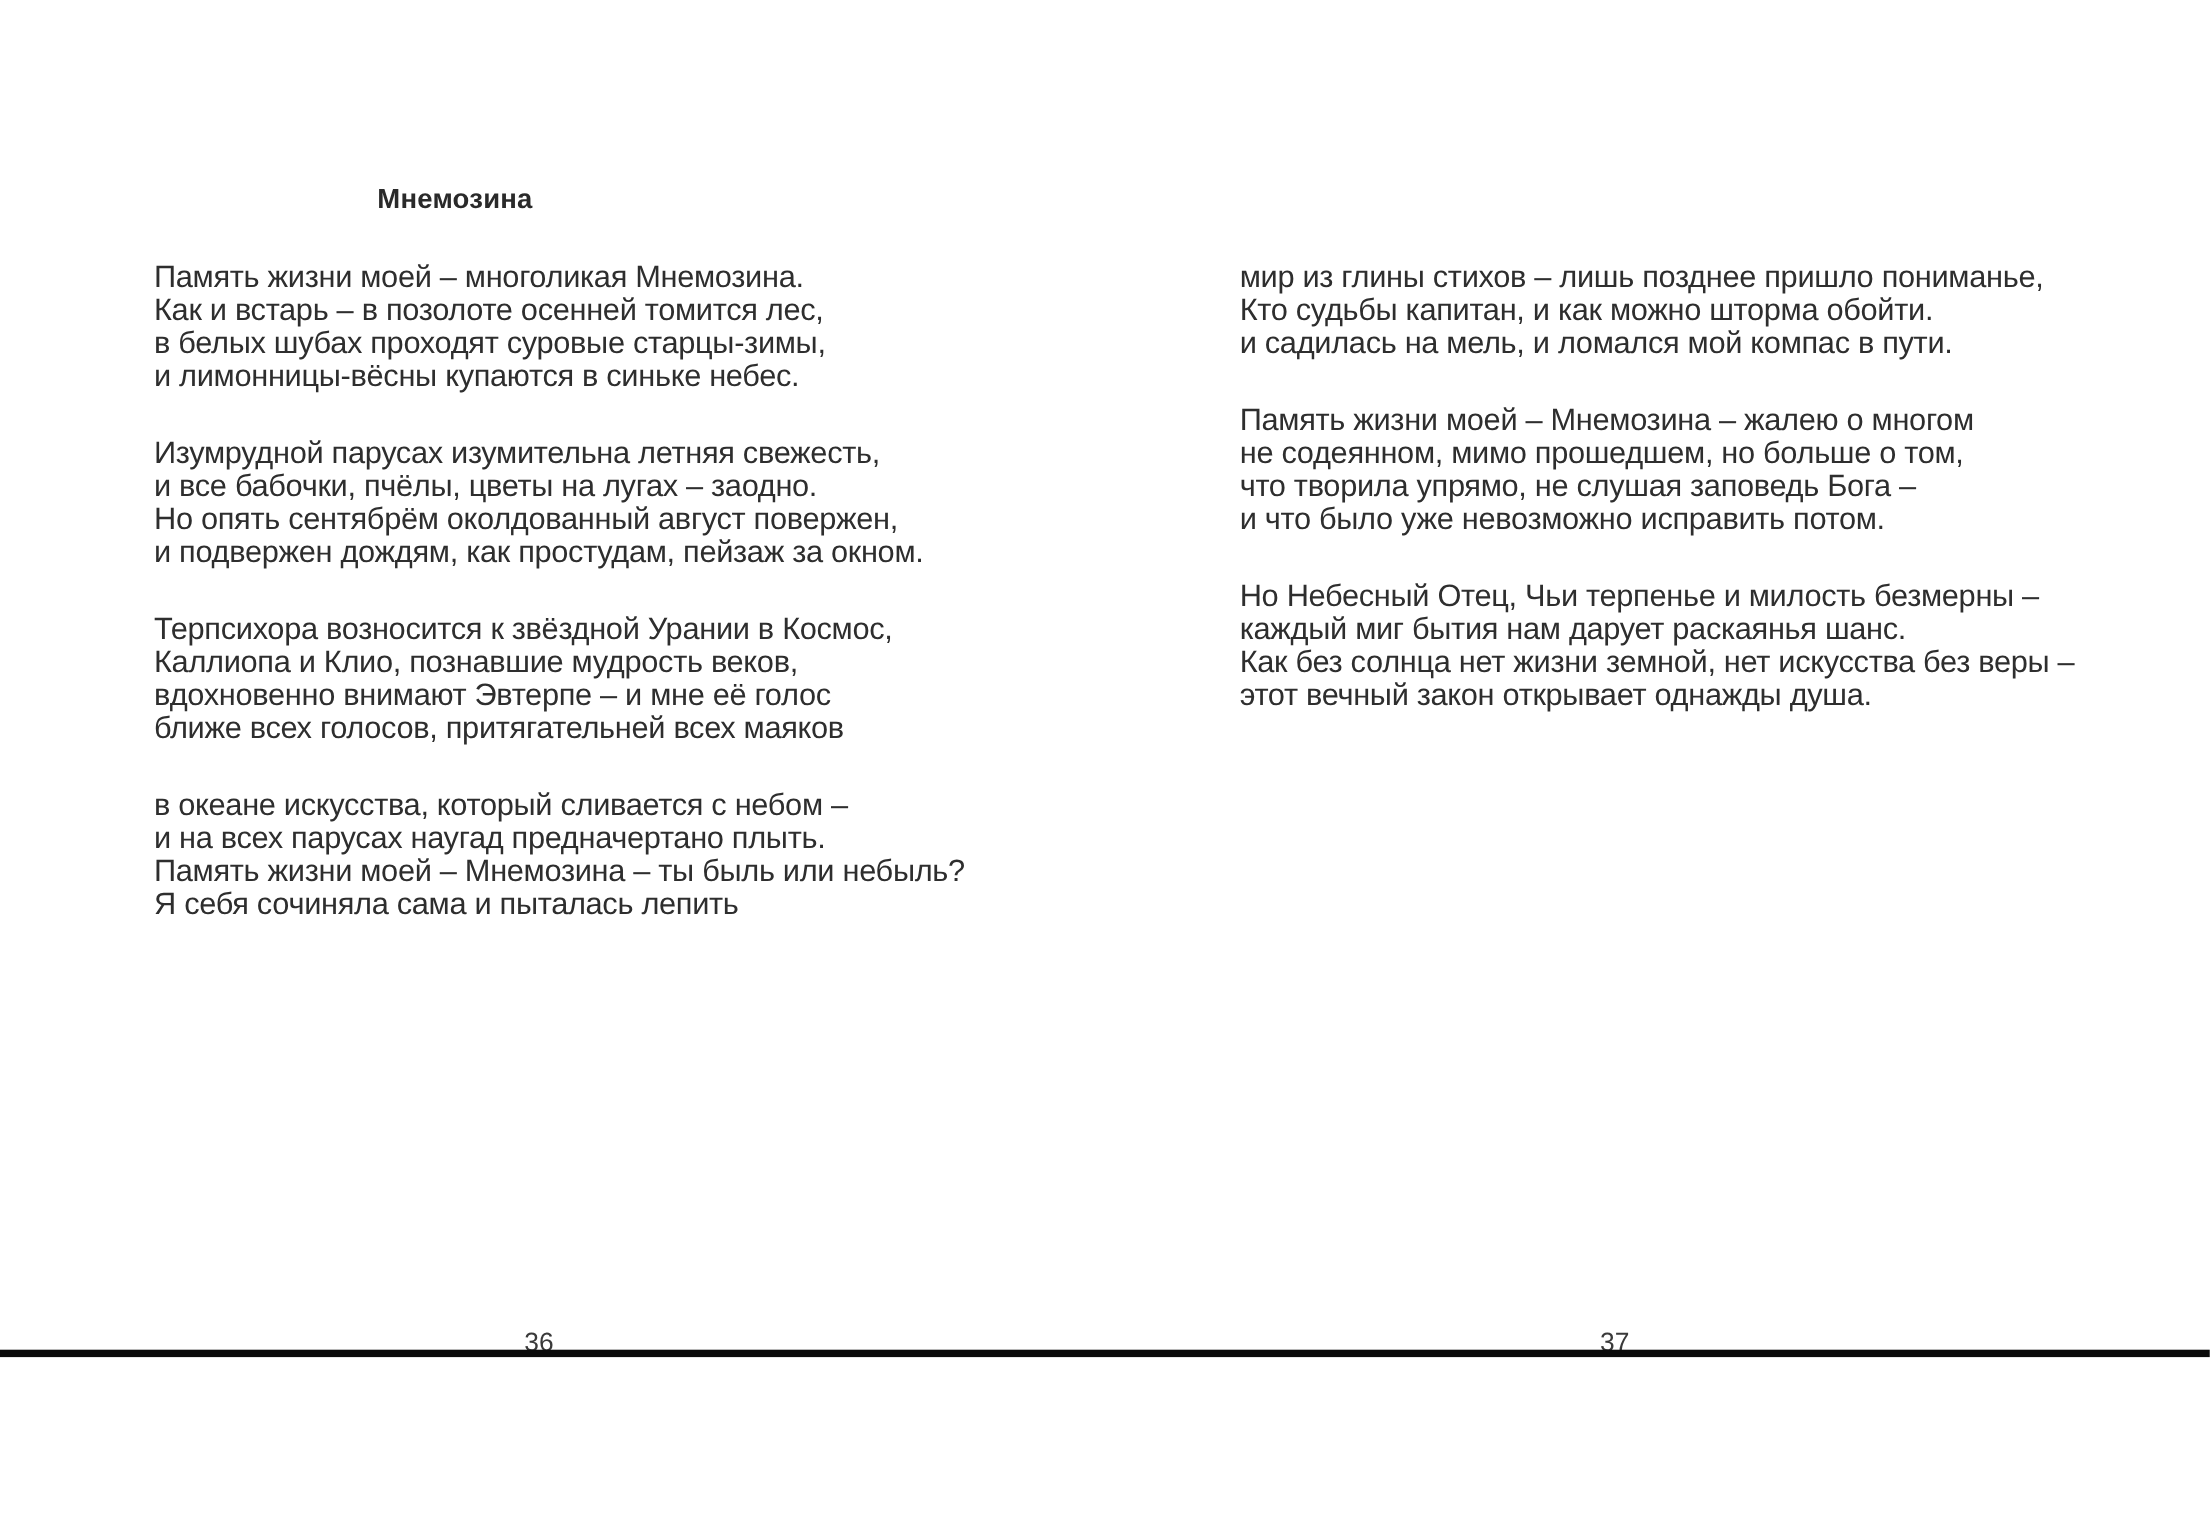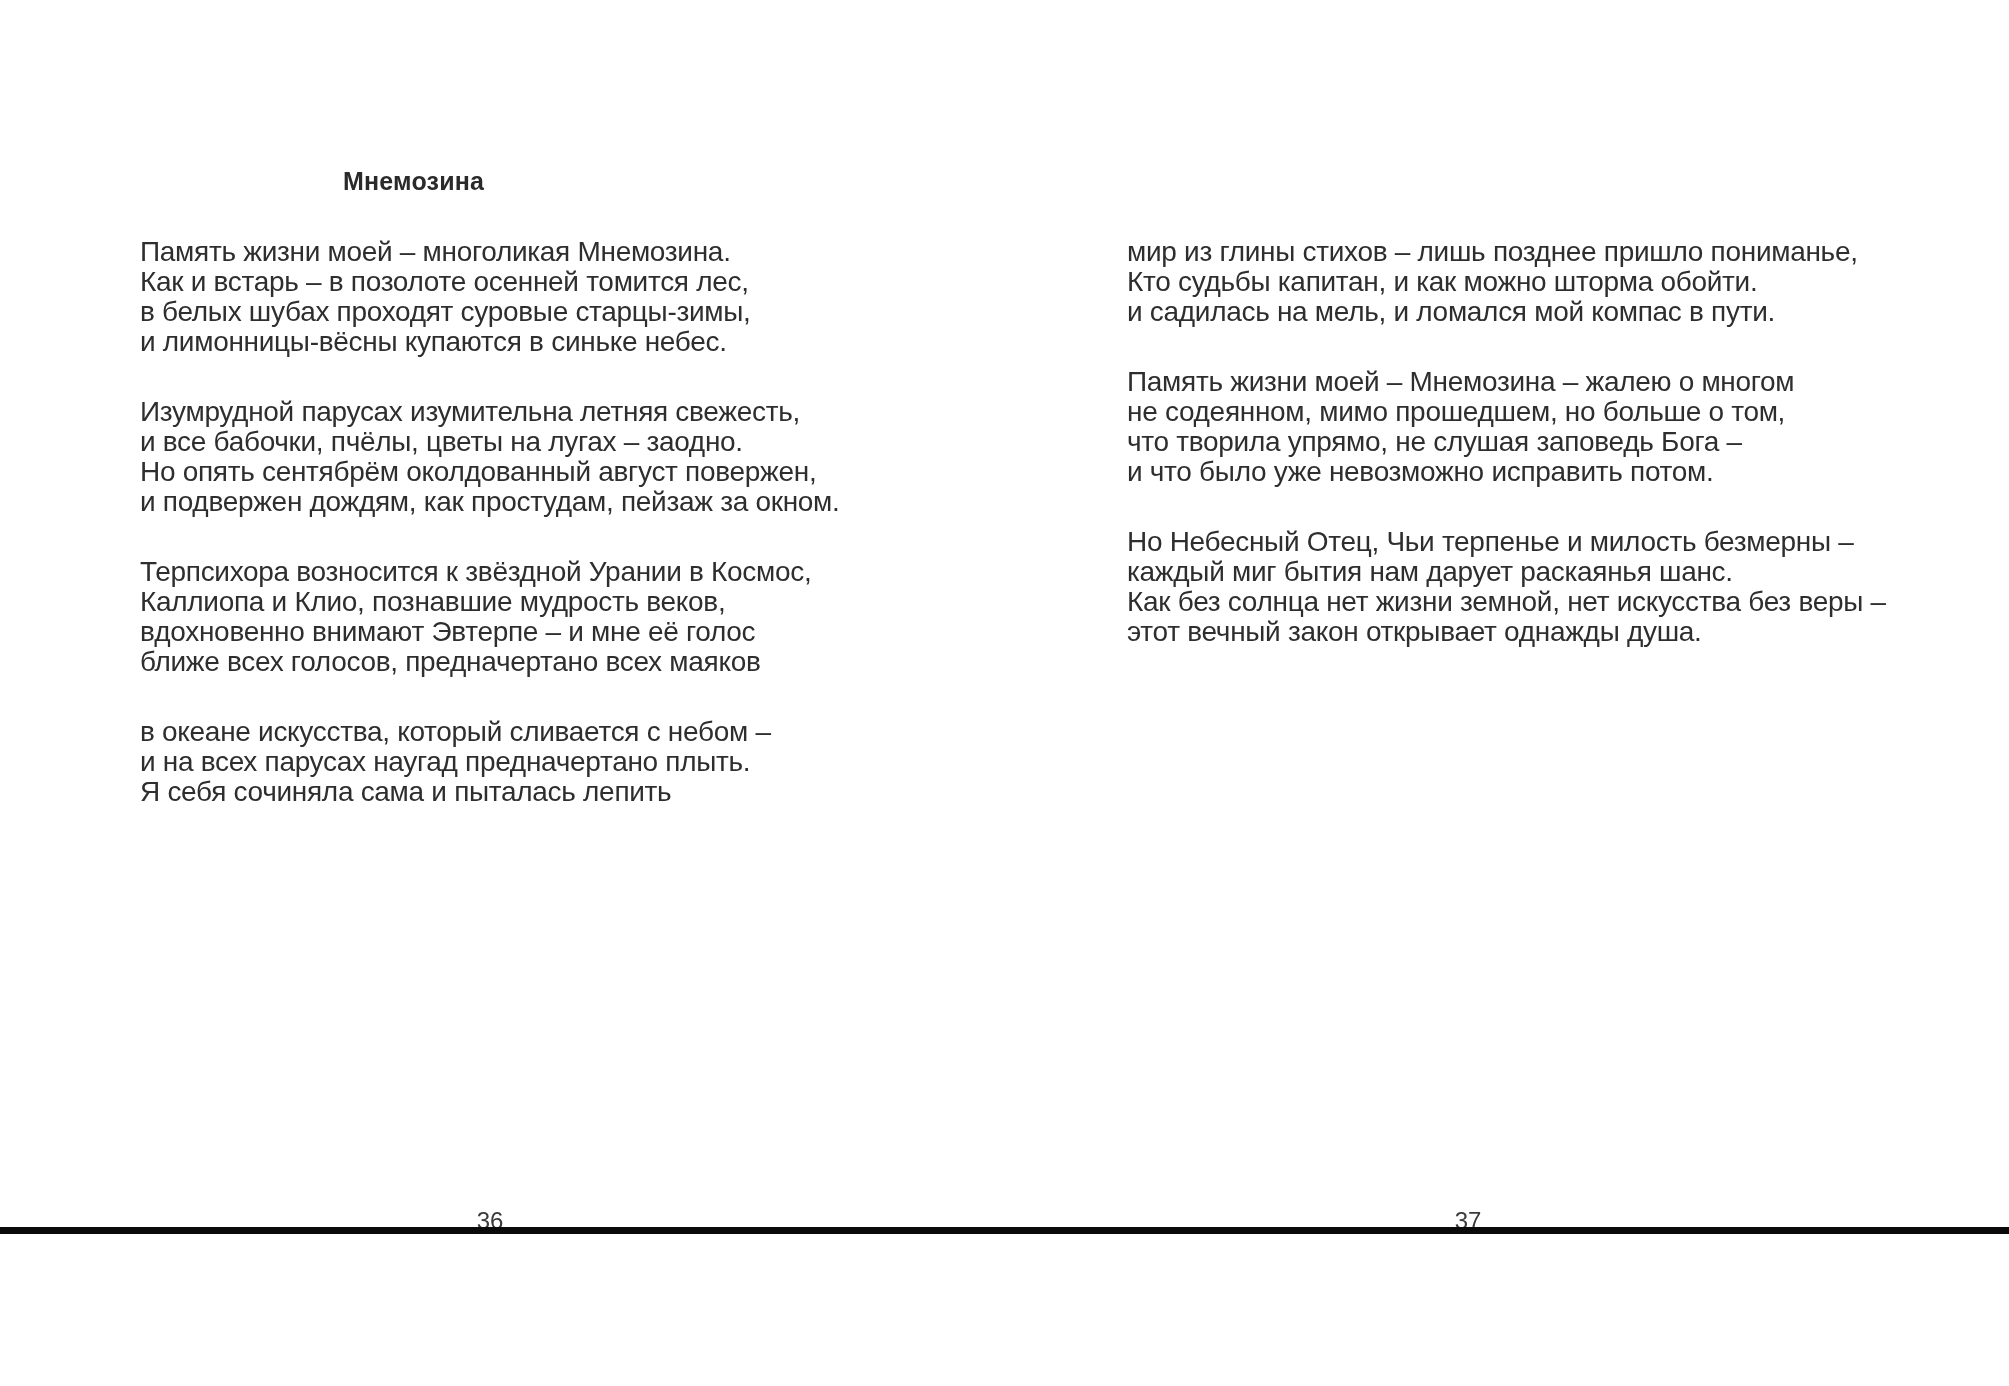--- a/index.html
+++ b/index.html
@@ -86,26 +86,27 @@
       <div class="line">и все бабочки, пчёлы, цветы на лугах – заодно.</div>
       <div class="line">Но опять сентябрём околдованный август повержен,</div>
       <div class="line">и подвержен дождям, как простудам, пейзаж за окном.</div>
     </div>
 
 
     <div class="stanza">
       <div class="line">Терпсихора возносится к звёздной Урании в Космос,</div>
       <div class="line">Каллиопа и Клио, познавшие мудрость веков,</div>
       <div class="line">вдохновенно внимают Эвтерпе – и мне её голос</div>
-      <div class="line">ближе всех голосов, предначертано всех маяков</div>
+      <div class="line">ближе всех голосов, притягательней всех маяков</div>
     </div>
 
     <div class="stanza">
       <div class="line">в океане искусства, который сливается с небом –</div>
       <div class="line">и на всех парусах наугад предначертано плыть.</div>
+      <div class="line">Память жизни моей – Мнемозина – ты быль или небыль?</div>
       <div class="line">Я себя сочиняла сама и пыталась лепить</div>
     </div>
 
   </div>
 
   <div class="column right">
 
     <div class="stanza">
       <div class="line">мир из глины стихов – лишь позднее пришло пониманье,</div>
       <div class="line">Кто судьбы капитан, и как можно шторма обойти.</div>

